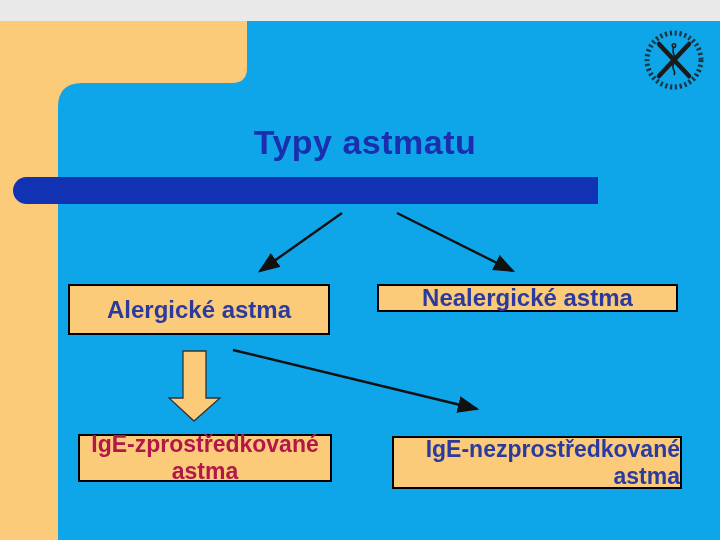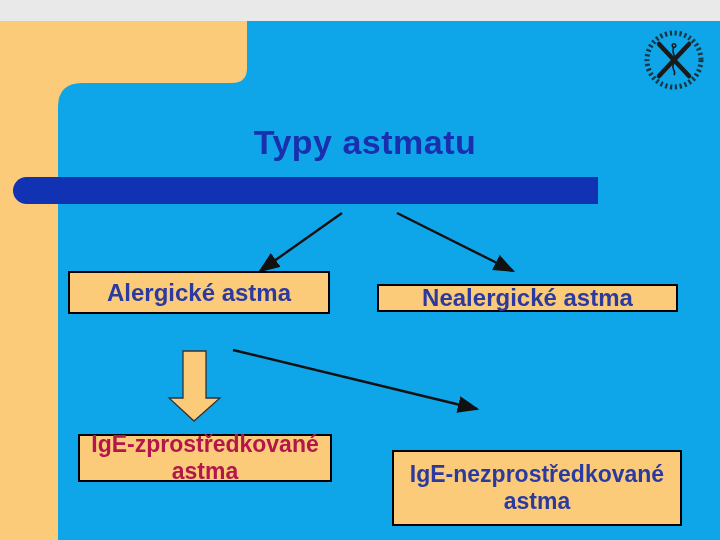--- a/index.html
+++ b/index.html
@@ -30,24 +30,24 @@
   .logo{position:absolute;left:641px;top:6px;z-index:2;}
   .connectors{position:absolute;left:0;top:0;z-index:1;}
   .node{
     position:absolute;z-index:3;box-sizing:border-box;
     background:var(--accent_yellow);border:2px solid var(--node_border);
     display:flex;align-items:center;justify-content:center;text-align:center;
     font-weight:700;
   }
   .node-top{font-size:24px;color:var(--node_label_blue);}
   .node-bottom{font-size:23px;line-height:27px;}
-  .node-a{left:68px;top:250px;width:262px;height:43px;}
+  .node-a{left:68px;top:263px;width:262px;height:51px;}
   .node-b{left:377px;top:263px;width:301px;height:28px;}
   .node-c{left:78px;top:413px;width:254px;height:48px;color:var(--ige_label_red);}
-  .node-d{left:392px;top:429px;width:290px;height:76px;color:var(--node_label_blue);}
+  .node-d{left:392px;top:415px;width:290px;height:53px;color:var(--node_label_blue);text-align:right;}
 </style>
 </head>
 <body>
 
 <div class="slide">
 
   <svg class="backdrop" width="720" height="540" viewBox="0 0 720 540" aria-hidden="true">
     <path d="M0,0 H247 V47 Q247,62 232,62 H82 Q58,62 58,86 V540 H0 Z" style="fill:var(--accent_yellow);"></path>
   </svg>
 

